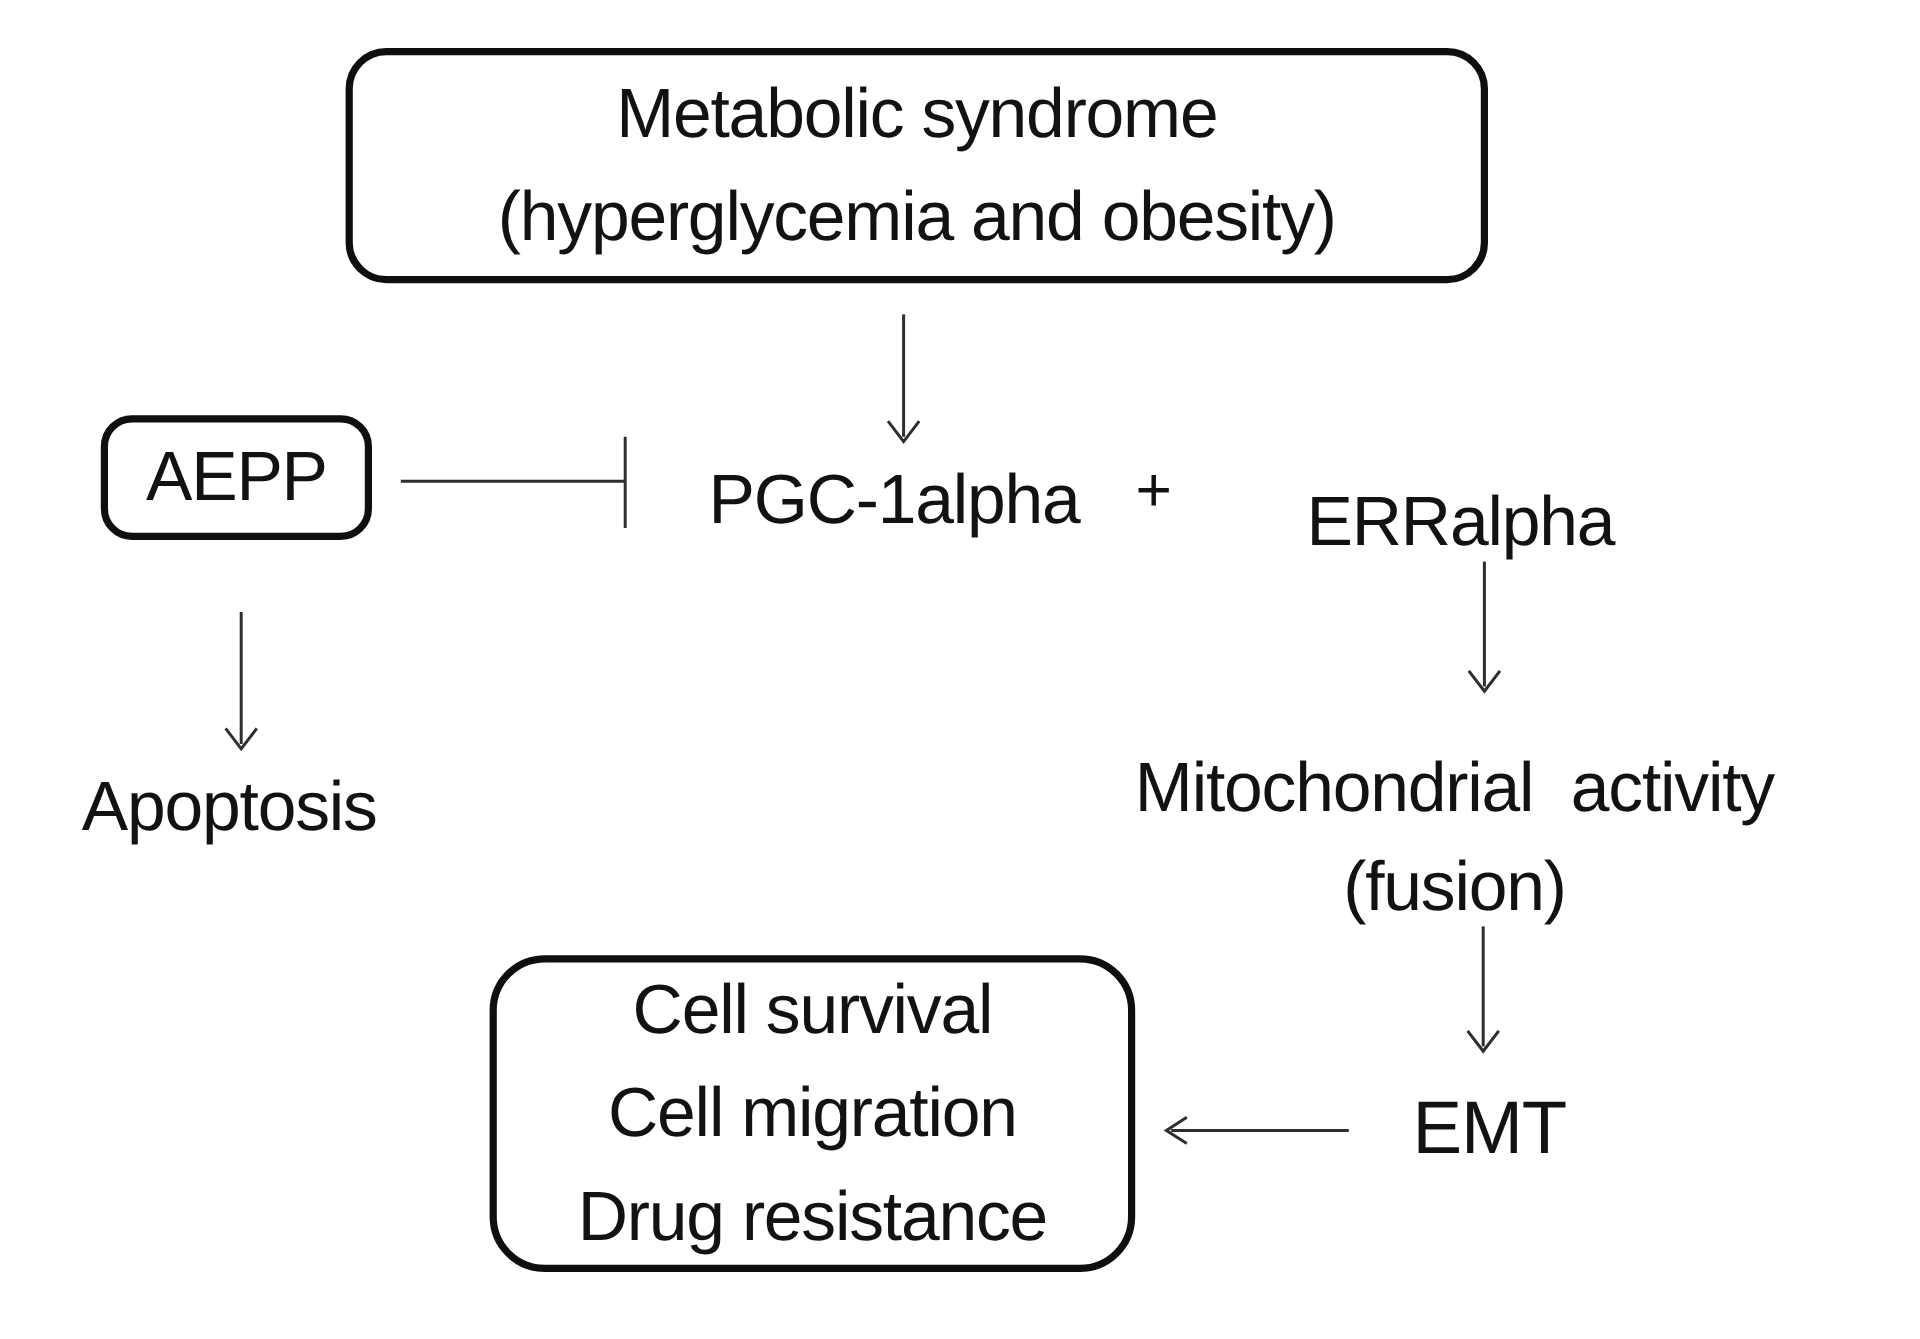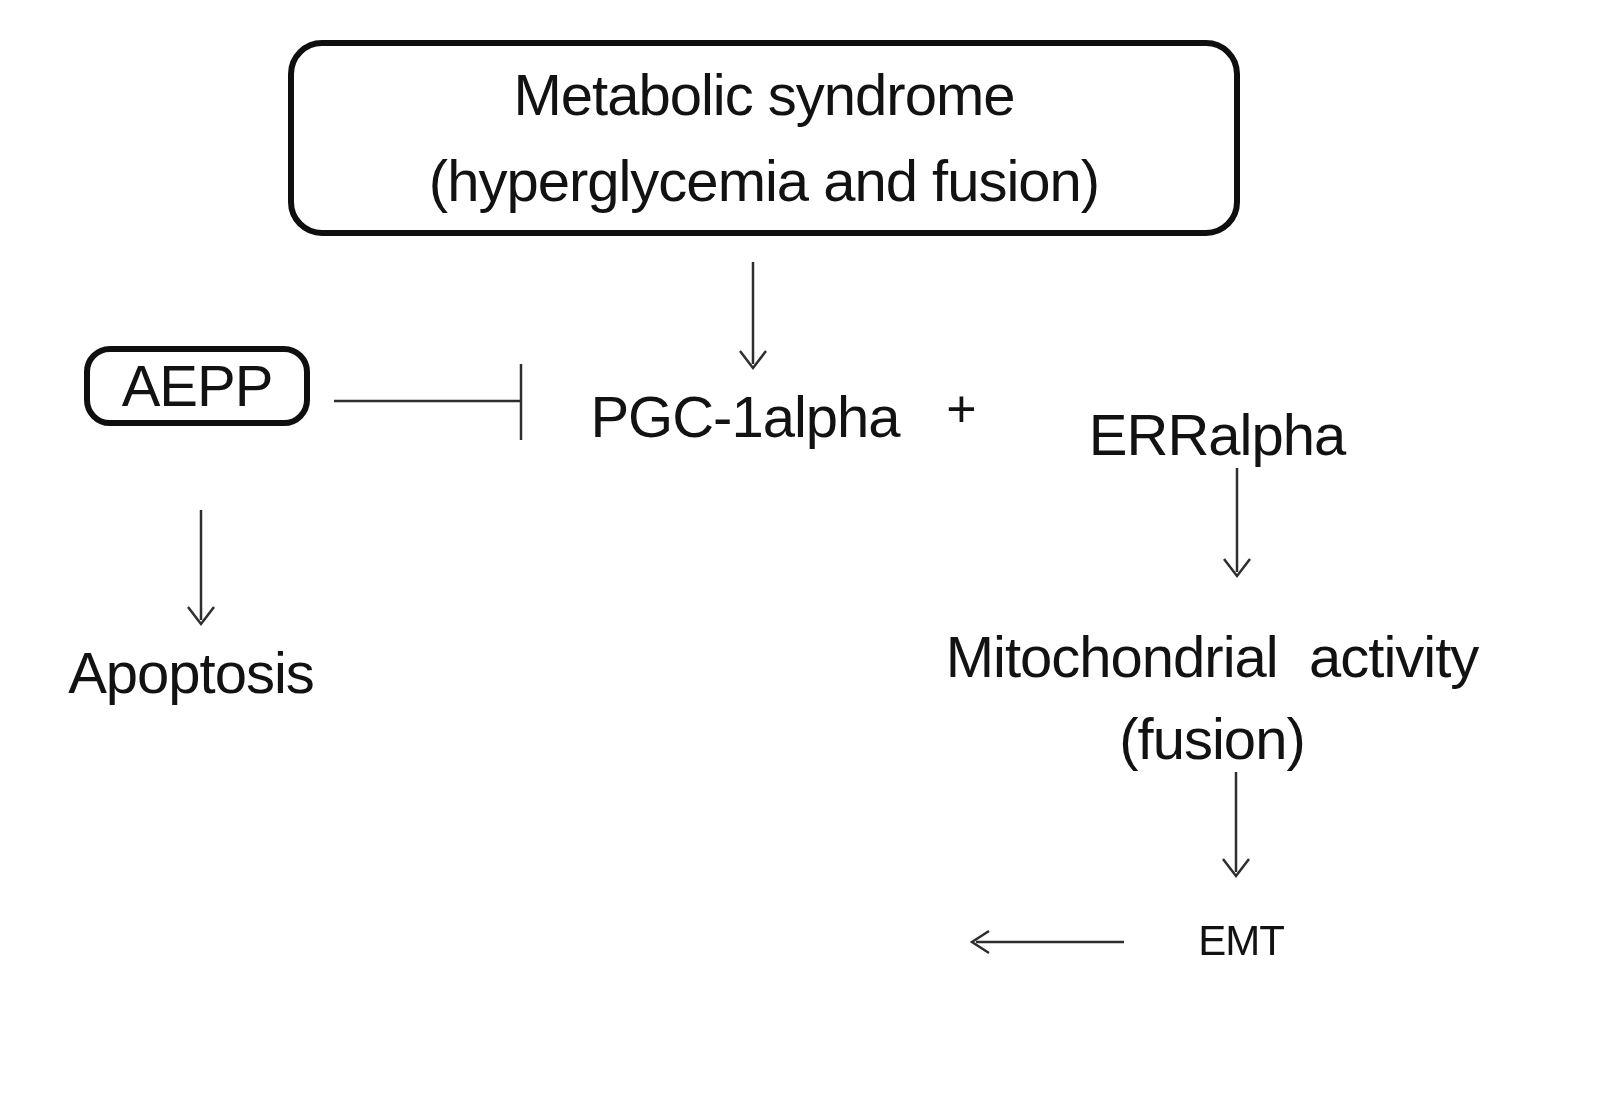--- a/index.html
+++ b/index.html
@@ -39,21 +39,21 @@
     left: 288px;
     top: 40px;
     width: 952px;
     height: 196px;
     border-radius: 34px;
   }
   .box-aepp {
     left: 84px;
     top: 346px;
     width: 226px;
-    height: 80px;
+    height: 104px;
     border-radius: 26px;
   }
   .box-outcomes {
     left: 408px;
     top: 796px;
     width: 538px;
     height: 264px;
     border-radius: 46px;
   }
   .box-line {
@@ -72,21 +72,21 @@
     letter-spacing: -1px;
     white-space: nowrap;
     line-height: 70px;
   }
   .label-pgc      { left: 555px;  top: 382px; width: 380px; }
   .label-plus     { left: 928px;  top: 374px; width: 66px;  font-size: 52px; }
   .label-err      { left: 1072px; top: 370px; width: 290px; margin-top: 30px; }
   .label-apoptosis{ left: 28px;   top: 638px; width: 326px; }
   .label-mito     { left: 882px;  top: 580px; width: 660px; line-height: 82px; margin-top: 36px; }
   .label-mito .wide-gap { word-spacing: 0.28em; }
-  .label-emt      { left: 1128px; top: 906px; width: 226px; font-size: 42px; }
+  .label-emt      { left: 1128px; top: 906px; width: 226px; font-size: 62px; }
 </style>
 </head>
 <body>
 
 <div class="canvas">
 
   <svg class="connectors" viewBox="0 0 1600 1116" fill="none" stroke="#2e2e2e" stroke-width="2.5">
 
     <g>
       <line x1="753" y1="262" x2="753" y2="364"></line>
@@ -114,34 +114,39 @@
     </g>
 
     <g>
       <line x1="1124" y1="942" x2="976" y2="942"></line>
       <path d="M 989 931 L 972 942 L 989 953"></path>
     </g>
   </svg>
 
   <div class="node-box box-metabolic">
     <div class="box-line">Metabolic syndrome</div>
-    <div class="box-line">(hyperglycemia and fusion)</div>
+    <div class="box-line">(hyperglycemia and obesity)</div>
   </div>
 
   <div class="node-box box-aepp">
     <div class="box-line">AEPP</div>
   </div>
 
   <div class="label label-pgc">PGC-1alpha</div>
   <div class="label label-plus">+</div>
   <div class="label label-err">ERRalpha</div>
 
   <div class="label label-apoptosis">Apoptosis</div>
 
   <div class="label label-mito">
     <div class="wide-gap">Mitochondrial activity</div>
     <div>(fusion)</div>
   </div>
 
   <div class="label label-emt">EMT</div>
 
+  <div class="node-box box-outcomes">
+    <div class="box-line">Cell survival</div>
+    <div class="box-line">Cell migration</div>
+    <div class="box-line">Drug resistance</div>
+  </div>
 
 </div>
 
 </body></html>

